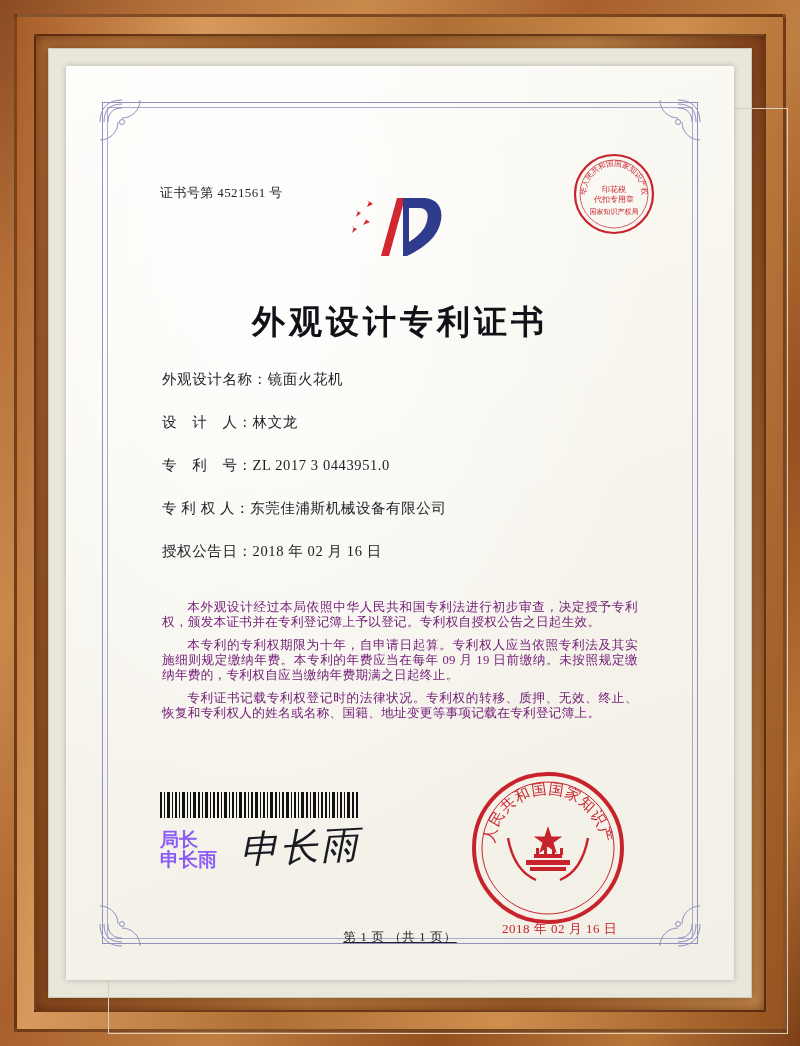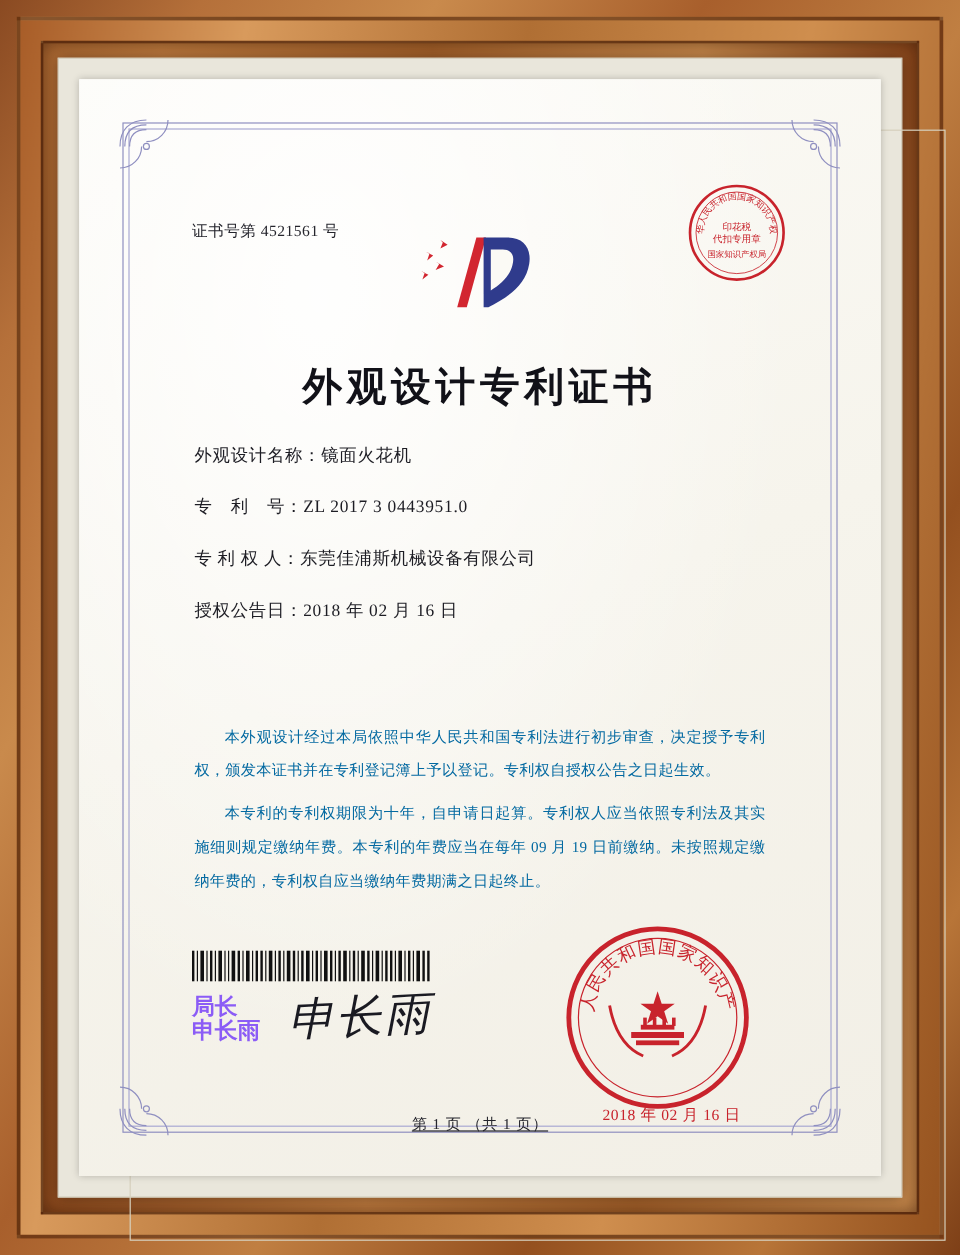--- a/index.html
+++ b/index.html
@@ -145,22 +145,22 @@
     white-space: nowrap;
   }
   .field .lbl { }
   .field .val { }
 
   .paras {
     position: absolute;
     left: 60px; top: 470px;
     width: 476px;
     font-size: 12.6px;
-    line-height: 28px;
-    color: #0369a1;
+    line-height: 15px;
+    color: #701a75;
     text-align: justify;
     letter-spacing: 0.3px;
   }
   .paras p {
     margin: 0 0 8px 0;
     text-indent: 2em;
   }
 
   .barcode {
     position: absolute;
@@ -318,33 +318,37 @@
         </svg>
       </div>
 
       <div class="title">外观设计专利证书</div>
 
       <div class="fields">
         <div class="field">
           <span class="lbl">外观设计名称：</span><span class="val">镜面火花机</span>
         </div>
         <div class="field">
+          <span class="lbl">设　计　人：</span><span class="val">林文龙</span>
+        </div>
+        <div class="field">
           <span class="lbl">专　利　号：</span><span class="val">ZL 2017 3 0443951.0</span>
         </div>
         <div class="field">
           <span class="lbl">专 利 权 人：</span><span class="val">东莞佳浦斯机械设备有限公司</span>
         </div>
         <div class="field">
           <span class="lbl">授权公告日：</span><span class="val">2018 年 02 月 16 日</span>
         </div>
       </div>
 
       <div class="paras">
         <p>本外观设计经过本局依照中华人民共和国专利法进行初步审查，决定授予专利权，颁发本证书并在专利登记簿上予以登记。专利权自授权公告之日起生效。</p>
         <p>本专利的专利权期限为十年，自申请日起算。专利权人应当依照专利法及其实施细则规定缴纳年费。本专利的年费应当在每年 09 月 19 日前缴纳。未按照规定缴纳年费的，专利权自应当缴纳年费期满之日起终止。</p>
+        <p>专利证书记载专利权登记时的法律状况。专利权的转移、质押、无效、终止、恢复和专利权人的姓名或名称、国籍、地址变更等事项记载在专利登记簿上。</p>
       </div>
 
       <div class="barcode">
         <svg width="200" height="26" viewBox="0 0 200 26" preserveAspectRatio="none">
           <g fill="#111">
             <rect x="0" y="0" width="2" height="26"></rect>
               <rect x="4" y="0" width="1" height="26"></rect>
             <rect x="7" y="0" width="3" height="26"></rect>
               <rect x="12" y="0" width="1" height="26"></rect>
             <rect x="15" y="0" width="2" height="26"></rect>

